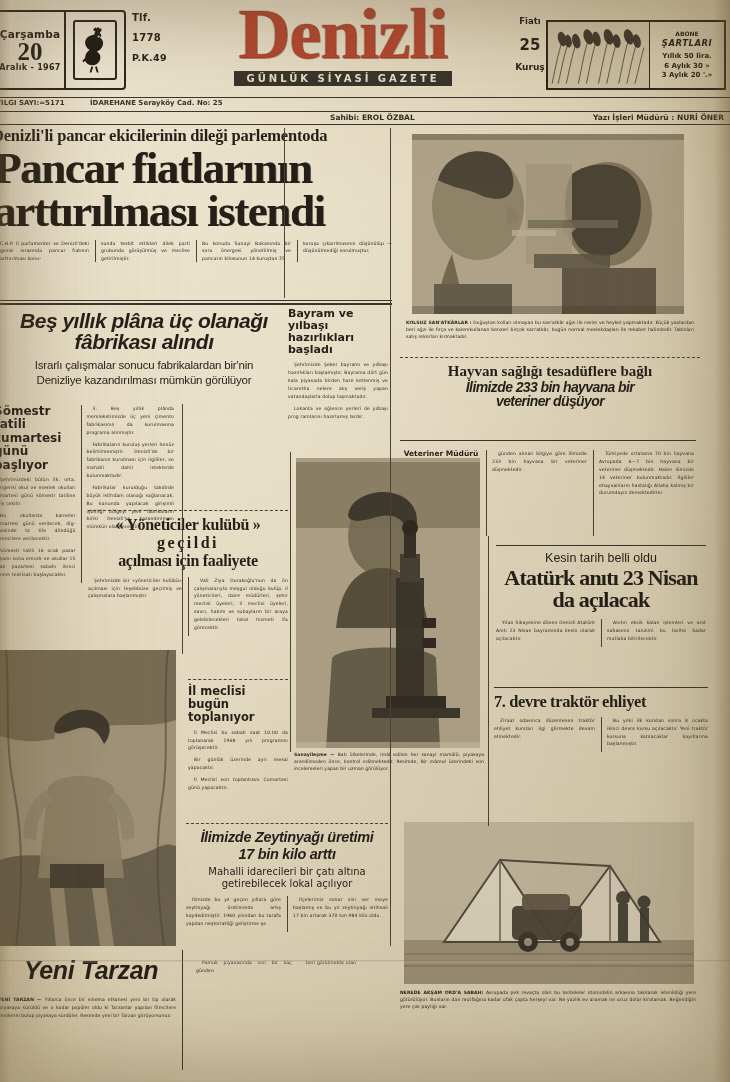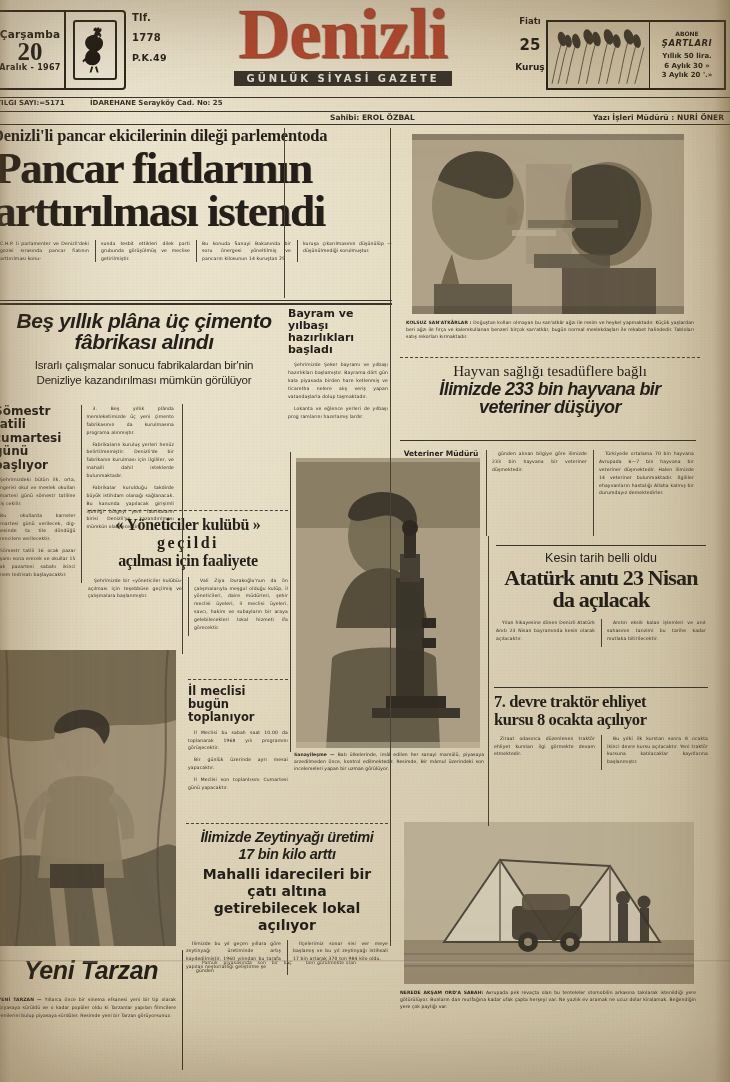--- a/index.html
+++ b/index.html
@@ -114,42 +114,42 @@
   .hline{border-top:1.4px solid #3b342a;margin:5px 0;}
 
   
   .photo{position:absolute;overflow:hidden;background:#bdb096;
     filter:contrast(.92) brightness(1.02);}
   .photo svg{display:block;width:100%;height:100%;}
   .cap{font-family:"DejaVu Sans",sans-serif;font-size:4.5px;line-height:1.55;
     text-align:justify;color:#2b251e;letter-spacing:.1px;}
   .cap b{font-weight:bold;}
 
-  .h-vet{font-family:"Liberation Serif",serif;font-weight:normal;font-size:15px;text-align:center;
+  .h-vet{font-family:"Liberation Serif",serif;font-weight:bold;font-size:15px;text-align:center;
     line-height:1.1;}
   .h-vet2{font-family:"Liberation Sans",sans-serif;font-style:italic;font-weight:bold;
-    font-size:18px;text-align:center;line-height:1.05;letter-spacing:-.6px;}
+    font-size:14px;text-align:center;line-height:1.05;letter-spacing:-.6px;}
   .h-vet2 .r{display:block;}
 
   .h-ata-k{font-family:"Liberation Sans",sans-serif;font-size:12.5px;text-align:center;}
   .h-ata{font-family:"Liberation Serif",serif;font-weight:bold;font-size:22px;text-align:center;
     line-height:1.02;letter-spacing:-.8px;}
   .h-ata .r{display:block;}
   .h-trk{font-family:"Liberation Serif",serif;font-weight:bold;font-size:16.5px;line-height:1.08;
     letter-spacing:-.4px;}
 
   .h-yon{font-family:"Liberation Serif",serif;font-weight:bold;font-size:16px;text-align:center;
     line-height:1.12;letter-spacing:-.3px;}
   .h-yon .r{display:block;}
   .h-yon .sp{letter-spacing:2.5px;}
 
   .h-zey{font-family:"Liberation Sans",sans-serif;font-style:italic;font-weight:bold;font-size:14.5px;
     text-align:center;line-height:1.15;letter-spacing:-.3px;}
   .h-zey .r{display:block;}
-  .h-zey2{font-family:"DejaVu Sans",sans-serif;font-weight:bold;font-size:14px;text-align:center;
+  .h-zey2{font-family:"DejaVu Sans",sans-serif;font-weight:normal;font-size:10px;text-align:center;
     line-height:1.2;margin-top:4px;}
 
   .h-tarzan{font-family:"Liberation Sans",sans-serif;font-style:italic;font-weight:bold;font-size:25px;
     letter-spacing:-.4px;}
   .h-pamuk{font-family:"Liberation Sans",sans-serif;font-style:italic;font-weight:bold;font-size:25px;
     line-height:1.05;letter-spacing:-.5px;}
   .h-pamuk .r{display:block;}
 
   .fold{position:absolute;left:0;top:960px;width:730px;height:3px;
     background:linear-gradient(180deg, rgba(120,95,60,.28), rgba(255,255,255,.18));}
@@ -260,21 +260,21 @@
       <div class="bcol sep">Bu konuda Sanayi Bakanında bir soru önergesi yöneltilmiş ve pancarın kilosunun 14 kuruştan 25</div>
       <div class="bcol sep">kuruşa çıkarılmasının düşünülüp — düşünülmediği sorulmuştur.</div>
     </div>
   </div>
 
   <div class="rule" style="left:0;top:300px;width:392px;border-top-width:1px;"></div>
   <div class="rule" style="left:0;top:303px;width:392px;border-top-width:2px;"></div>
 
   <div class="secA">
     <div class="h2i">
-      <span>Beş yıllık plâna üç çimento</span>
+      <span>Beş yıllık plâna üç olanağı</span>
       <span class="r2">fâbrikası alındı</span>
     </div>
     <div class="deck">
       <div>Israrlı çalışmalar sonucu fabrikalardan bir'nin</div>
       <div>Denizliye kazandırılması mümkün görülüyor</div>
     </div>
   </div>
 
   <div style="position:absolute;left:-6px;top:405px;width:180px;display:flex;gap:5px;">
     <div style="width:82px;">
@@ -394,21 +394,20 @@
       <div style="flex:1;padding-left:5px;" class="micro vsep">
         <p>Anıtın eksik kalan işlemleri ve anıt sahasının tanzimi bu tarihe kadar mutlaka bitirilecektir.</p>
       </div>
     </div>
   </div>
 
   <div style="position:absolute;left:494px;top:682px;width:214px;">
     <div class="hline"></div>
     <div class="h-trk">
       <div>7. devre traktör ehliyet</div>
-      <div>kursu 8 ocakta açılıyor</div>
     </div>
     <div style="display:flex;gap:6px;margin-top:6px;">
       <div style="flex:1;" class="micro">
         <p>Ziraat odasınca düzenlenen traktör ehliyet kursları ilgi görmekte devam etmektedir.</p>
       </div>
       <div style="flex:1;padding-left:5px;" class="micro vsep">
         <p>Bu yılki ilk kurstan sonra 8 ocakta ikinci devre kursu açılacaktır. Yeni traktör kursuna katılacaklar kayıtlarına başlanmıştır.</p>
       </div>
     </div>
   </div>

